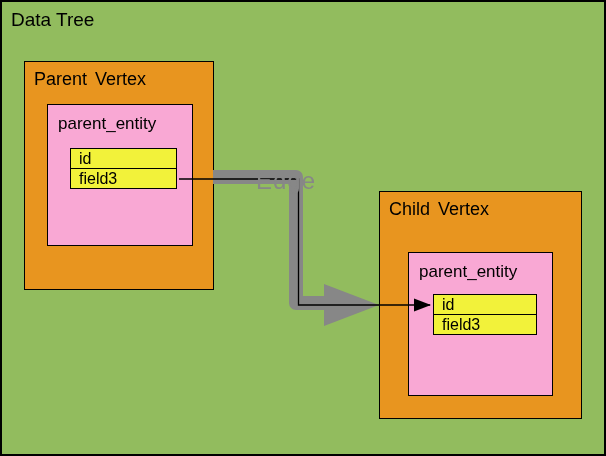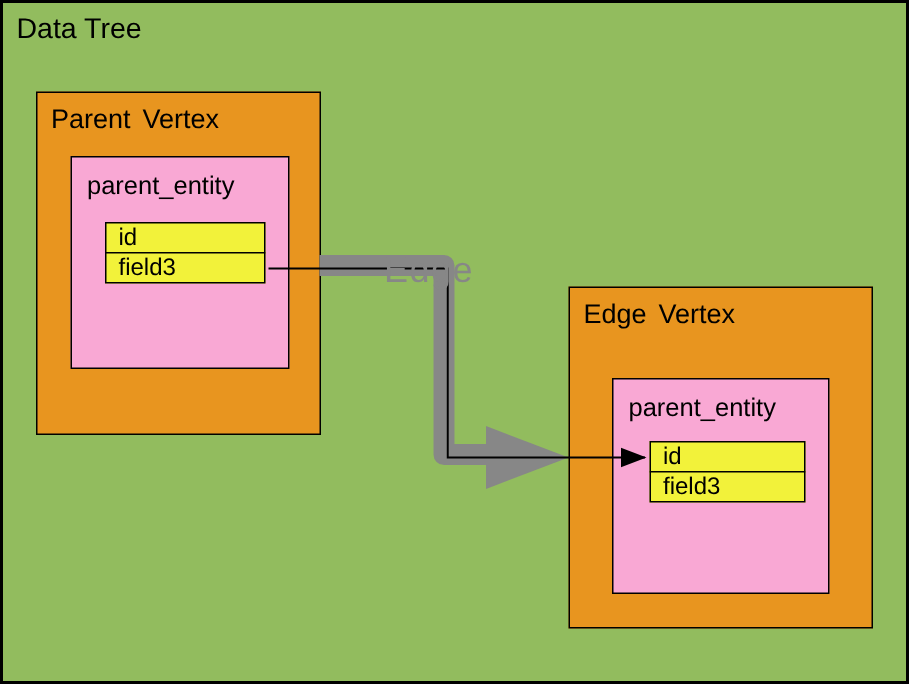--- a/index.html
+++ b/index.html
@@ -79,21 +79,21 @@
     <div class="entity-box entity-parent">
       <div class="entity-title">parent_entity</div>
       <div class="fields fields-parent">
         <div class="field-row">id</div>
         <div class="field-row">field3</div>
       </div>
     </div>
   </div>
 
   <div class="vertex vertex-child">
-    <div class="vertex-label">Edge Vertex</div>
+    <div class="vertex-label">Child Vertex</div>
     <div class="entity-box entity-child">
       <div class="entity-title">parent_entity</div>
       <div class="fields fields-child">
         <div class="field-row">id</div>
         <div class="field-row">field3</div>
       </div>
     </div>
   </div>
 
   <svg class="edge-svg" viewBox="0 0 602 452" xmlns="http://www.w3.org/2000/svg">

